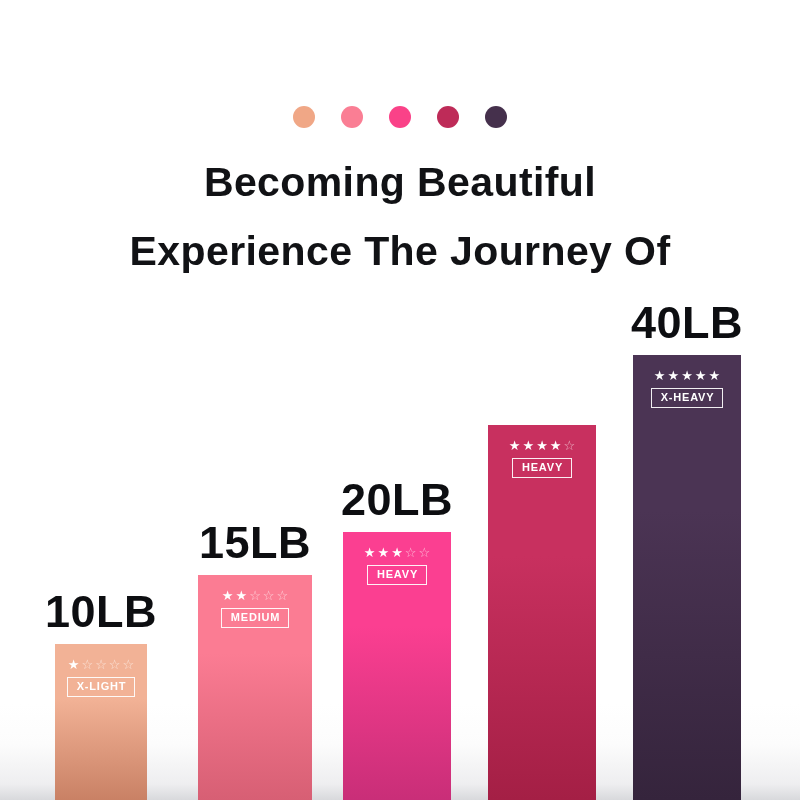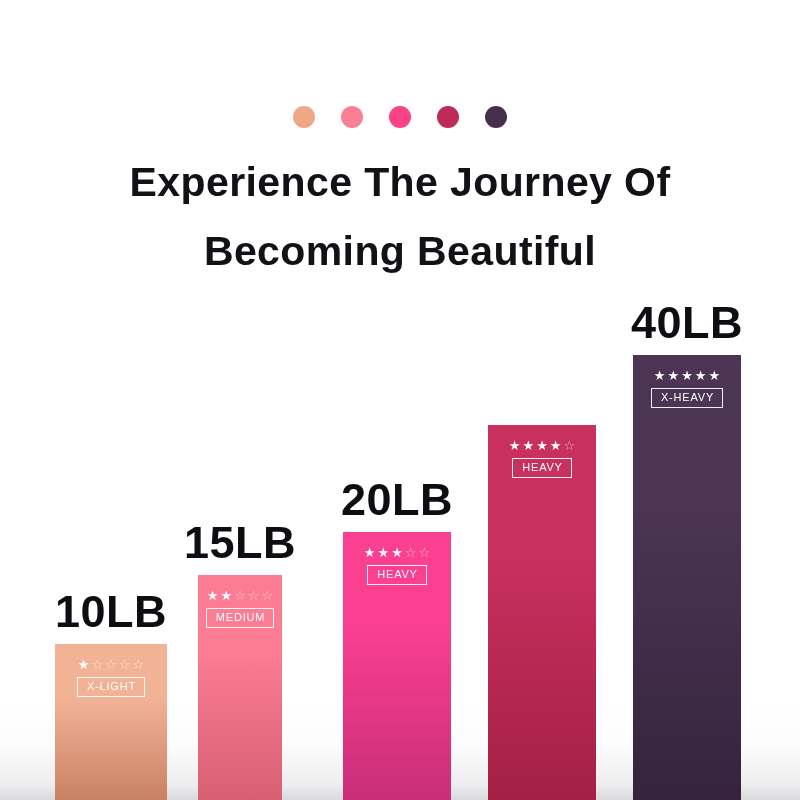--- a/index.html
+++ b/index.html
@@ -118,58 +118,58 @@
   }
 
   .grade-badge {
     border: 1.5px solid rgba(255,255,255,0.92);
     color: #ffffff;
     font-size: 11px;
     letter-spacing: 0.8px;
     padding: 3px 8px 3px 9px;
     line-height: 1.05;
     white-space: nowrap;
-    font-weight: normal;
+    font-weight: bold;
   }
 </style>
 </head>
 <body>
 
 <div id="stage">
 
   <div id="dots">
       <span class="dot" style="background: rgb(240, 167, 134);"></span>
       <span class="dot" style="background: rgb(250, 126, 148);"></span>
       <span class="dot" style="background: rgb(250, 66, 136);"></span>
       <span class="dot" style="background: rgb(190, 43, 88);"></span>
       <span class="dot" style="background: rgb(69, 48, 76);"></span>
     </div>
 
   <div id="heading">
+    <span class="line">Becoming Beautiful</span>
     <span class="line">Experience The Journey Of</span>
-    <span class="line">Becoming Beautiful</span>
   </div>
 
   <div id="chart">
-      <div class="bar-group" style="left: 55px; width: 112px; height: 156px;">
+      <div class="bar-group" style="left: 55px; width: 92px; height: 156px;">
         <div class="bar-value">10LB</div>
         <div class="bar" style="background: linear-gradient(rgb(242, 178, 150) 0%, rgb(242, 178, 150) 35%, rgb(201, 129, 101) 100%);">
           <div class="bar-label-block">
             <div class="stars">
               <span class="st">★</span>
               <span class="st empty">☆</span>
               <span class="st empty">☆</span>
               <span class="st empty">☆</span>
               <span class="st empty">☆</span>
             </div>
             <div class="grade-badge">X-LIGHT</div>
           </div>
         </div>
       </div>
-      <div class="bar-group" style="left: 198px; width: 84px; height: 225px;">
+      <div class="bar-group" style="left: 198px; width: 114px; height: 225px;">
         <div class="bar-value">15LB</div>
         <div class="bar" style="background: linear-gradient(rgb(251, 124, 147) 0%, rgb(251, 124, 147) 35%, rgb(215, 95, 116) 100%);">
           <div class="bar-label-block">
             <div class="stars">
               <span class="st">★</span>
               <span class="st">★</span>
               <span class="st empty">☆</span>
               <span class="st empty">☆</span>
               <span class="st empty">☆</span>
             </div>

